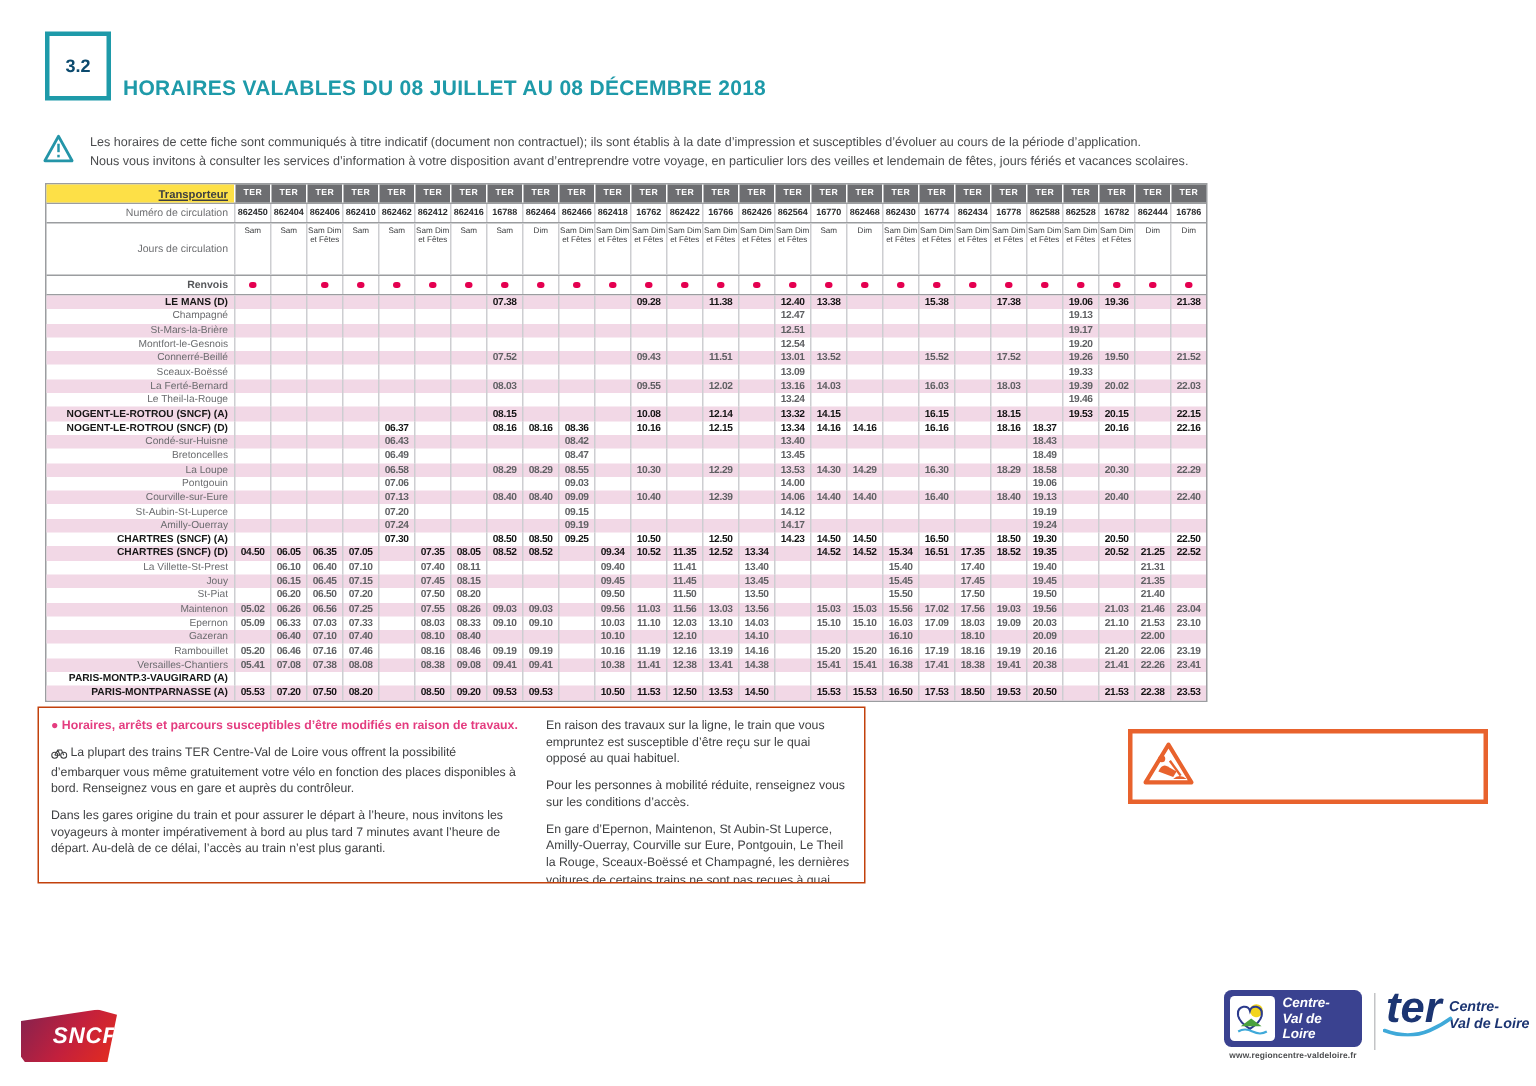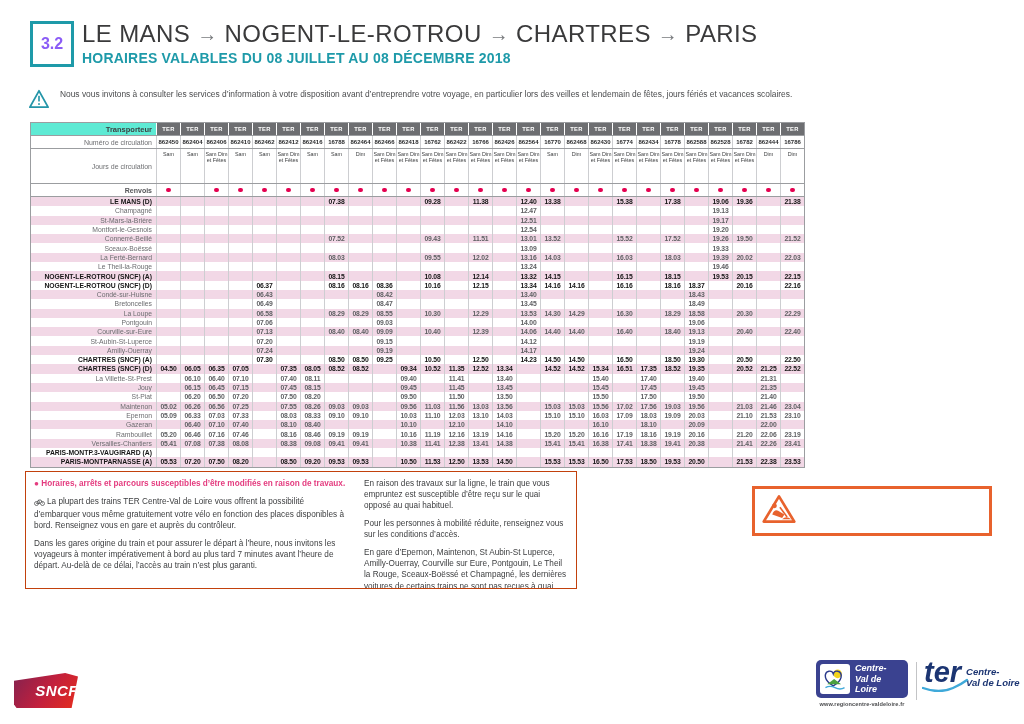--- a/index.html
+++ b/index.html
@@ -1,37 +1,37 @@
 <!DOCTYPE html>
 <html><head>
 <meta charset="utf-8">
 <style>
   html,body{margin:0;padding:0;background:#e8e8e8;}
   .page{position:relative;width:1024px;height:724px;background:#ffffff;overflow:hidden;
         font-family:"Liberation Sans", sans-serif;color:#3a3a3b;}
   
   .section-box{position:absolute;left:30px;top:21px;width:38px;height:40px;border:3px solid #1e9aa9;
                display:flex;align-items:center;justify-content:center;}
-  .section-box span{color:#8b5cf6;font-size:16px;font-weight:700;}
+  .section-box span{color:#0c4a6e;font-size:12px;font-weight:700;}
   .title{position:absolute;left:82px;top:20px;font-size:24px;font-weight:400;color:#3a3a3b;
          white-space:nowrap;letter-spacing:0.4px;}
   .title .arrow{color:#77797c;font-size:20px;margin:0 7px;display:inline-block;transform:translateY(-1px);}
   .subtitle{position:absolute;left:82px;top:50px;font-size:14px;font-weight:700;color:#1e9aa9;letter-spacing:0.2px;}
   .notice-icon{position:absolute;left:28px;top:89px;}
   .notice{position:absolute;left:60px;top:88px;width:945px;font-size:8.4px;line-height:1.5;color:#4b4c4e;}
   
   .tt{position:absolute;left:30px;top:122px;border:1px solid #9b9da0;background:#fff;}
   .tt-row{display:flex;}
   .cell{width:24px;flex:none;box-sizing:border-box;border-left:1px solid #cdced1;
         display:flex;align-items:center;justify-content:center;overflow:hidden;}
   .label{width:125px;flex:none;box-sizing:border-box;display:flex;align-items:center;justify-content:flex-end;
          padding-right:4px;border-left:none;color:#6d6e71;font-size:7px;text-align:right;}
   .hdr{border-bottom:1px solid #9b9da0;}
   .carrier-row{height:12px;}
-  .carrier-row .label{background:#5eead4;font-weight:700;color:#3d3e40;font-size:7.5px;}
+  .carrier-row .label{background:#fde047;font-weight:700;color:#3d3e40;font-size:7.5px;text-decoration:underline;}
   .carrier{background:#6d6e71;border-left:1px solid #ffffff;color:#fff;font-size:5.8px;font-weight:700;letter-spacing:0.3px;}
   .number-row{height:12px;}
   .num{font-size:6px;font-weight:700;color:#2b2c2e;}
   .jours-row{height:34px;}
   .jours-row .label{align-items:center;}
   .jours{font-size:5.4px;line-height:1.15;color:#3f4042;align-items:flex-start;padding-top:2px;
          text-align:center;word-break:normal;}
   .renvois-row{height:12px;}
   .renvois-row .label{font-weight:700;color:#56575a;}
   .dot{width:4.6px;height:4.6px;border-radius:50%;background:#e40050;display:block;}
@@ -74,31 +74,31 @@
                    color:#1c3572;line-height:1.15;}
 </style>
 </head>
 <body>
 
 <div class="page">
 
   <div class="section-box">
     <span>3.2</span>
   </div>
-  <div class="title"><span>LE MANS</span><span class="arrow">→</span><span>NOGENT-LE-ROTROU</span><span class="arrow">→</span><span>CHARTRES</span><span class="arrow">→</span><span>PARIS</span></div>
   <div class="subtitle">HORAIRES VALABLES DU 08 JUILLET AU 08 DÉCEMBRE 2018</div>
 
   <span class="notice-icon">
     <svg width="22" height="20" viewBox="0 0 24 22">
       <path d="M12 2 L22 20 L2 20 Z" fill="none" stroke="#2495a8" stroke-width="2" stroke-linejoin="round"></path>
       <rect x="11.1" y="7.5" width="1.8" height="6.2" fill="#2495a8"></rect>
       <rect x="11.1" y="15.6" width="1.8" height="1.9" fill="#2495a8"></rect>
     </svg>
   </span>
   <div class="notice">
+    <div>Les horaires de cette fiche sont communiqués à titre indicatif (document non contractuel); ils sont établis à la date d’impression et susceptibles d’évoluer au cours de la période d’application.</div>
     <div>Nous vous invitons à consulter les services d’information à votre disposition avant d’entreprendre votre voyage, en particulier lors des veilles et lendemain de fêtes, jours fériés et vacances scolaires.</div>
   </div>
 
   <div class="tt" id="timetable">
       <div class="tt-row hdr carrier-row">
         <div class="cell label">Transporteur</div>
         <div class="cell carrier">TER</div>
         <div class="cell carrier">TER</div>
         <div class="cell carrier">TER</div>
         <div class="cell carrier">TER</div>

